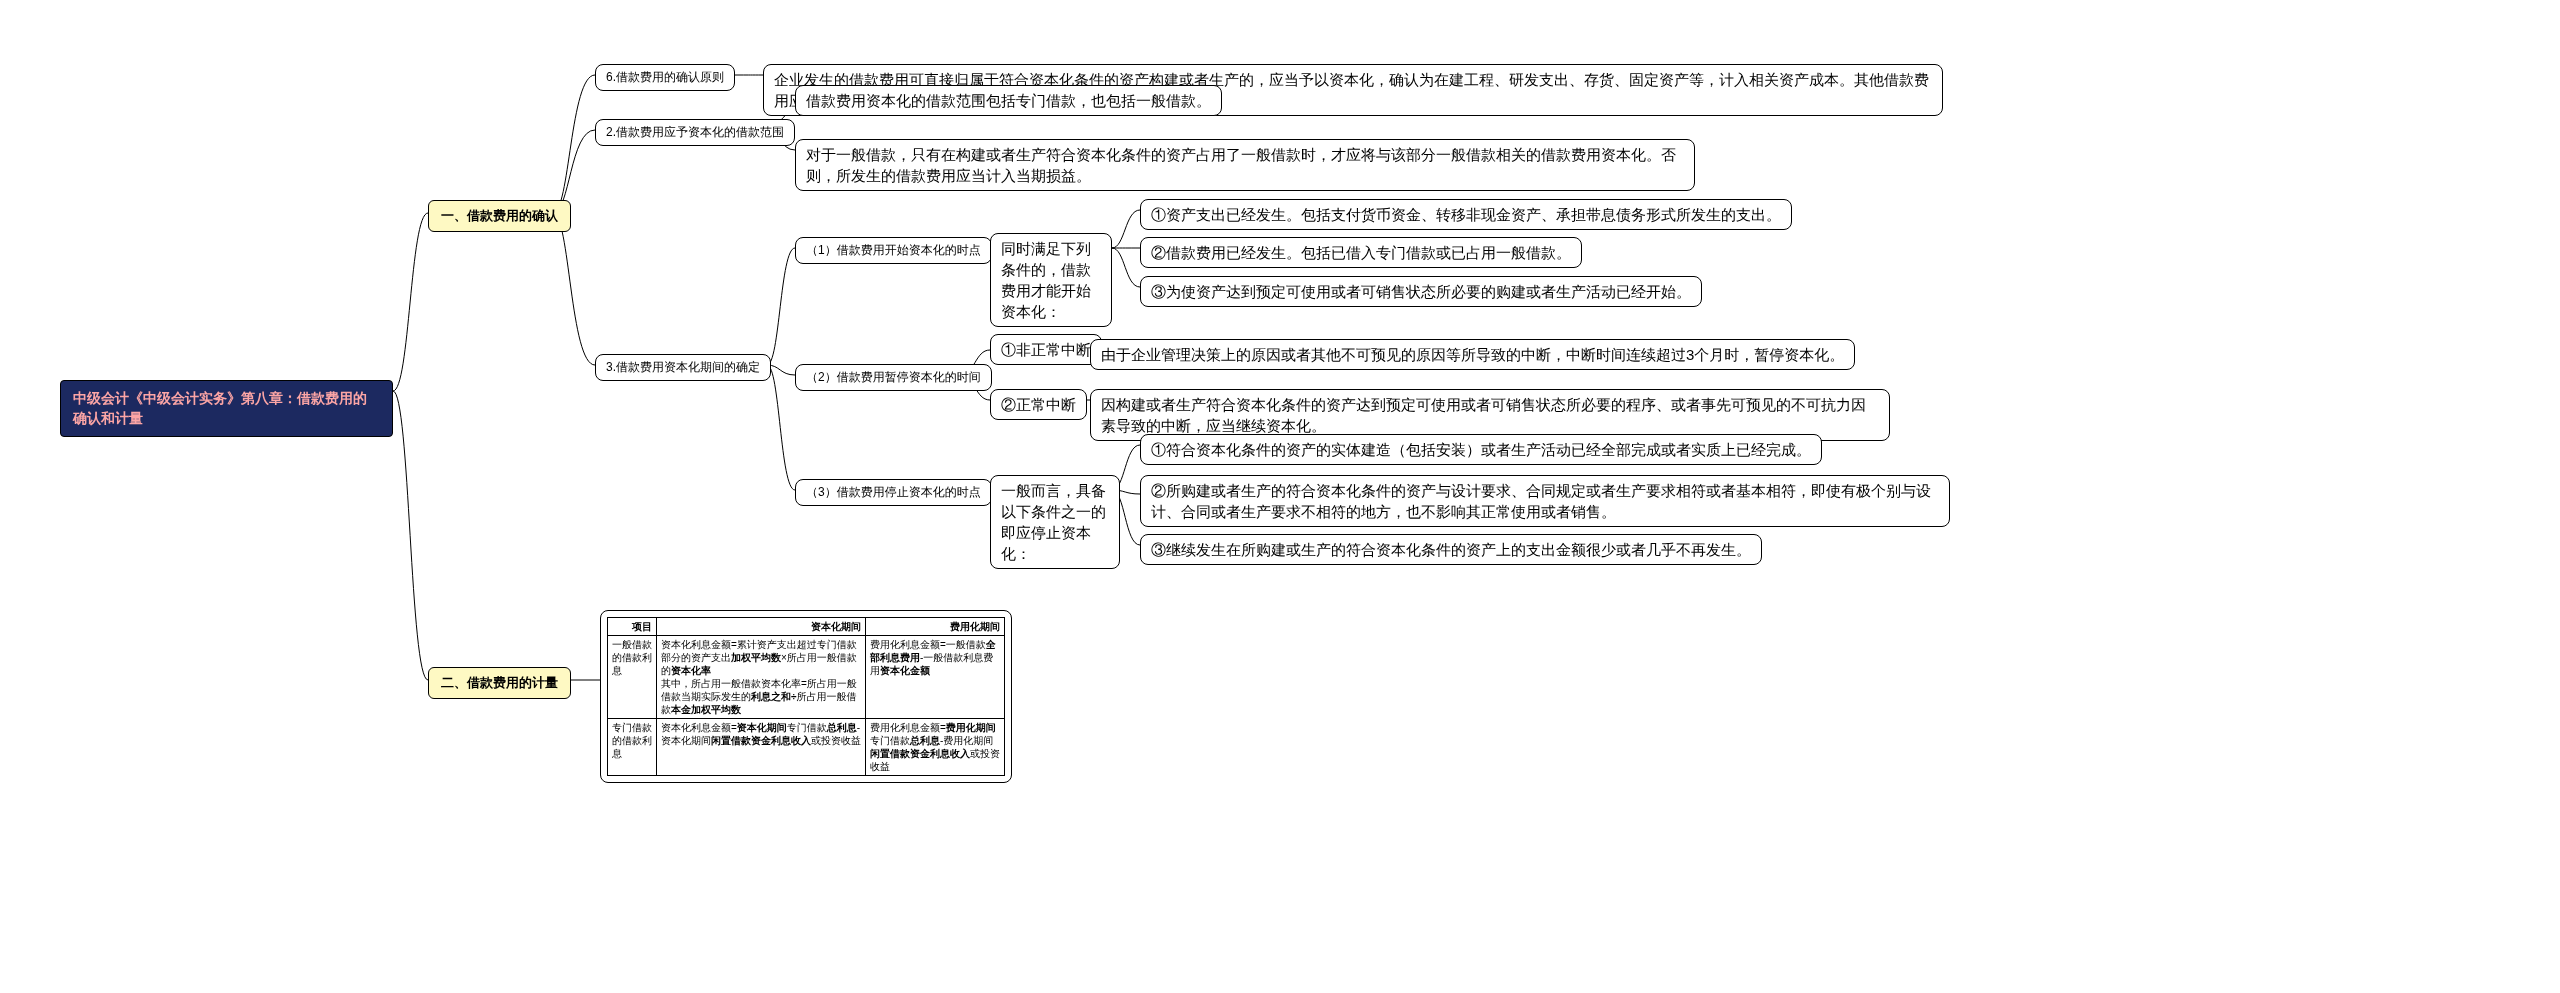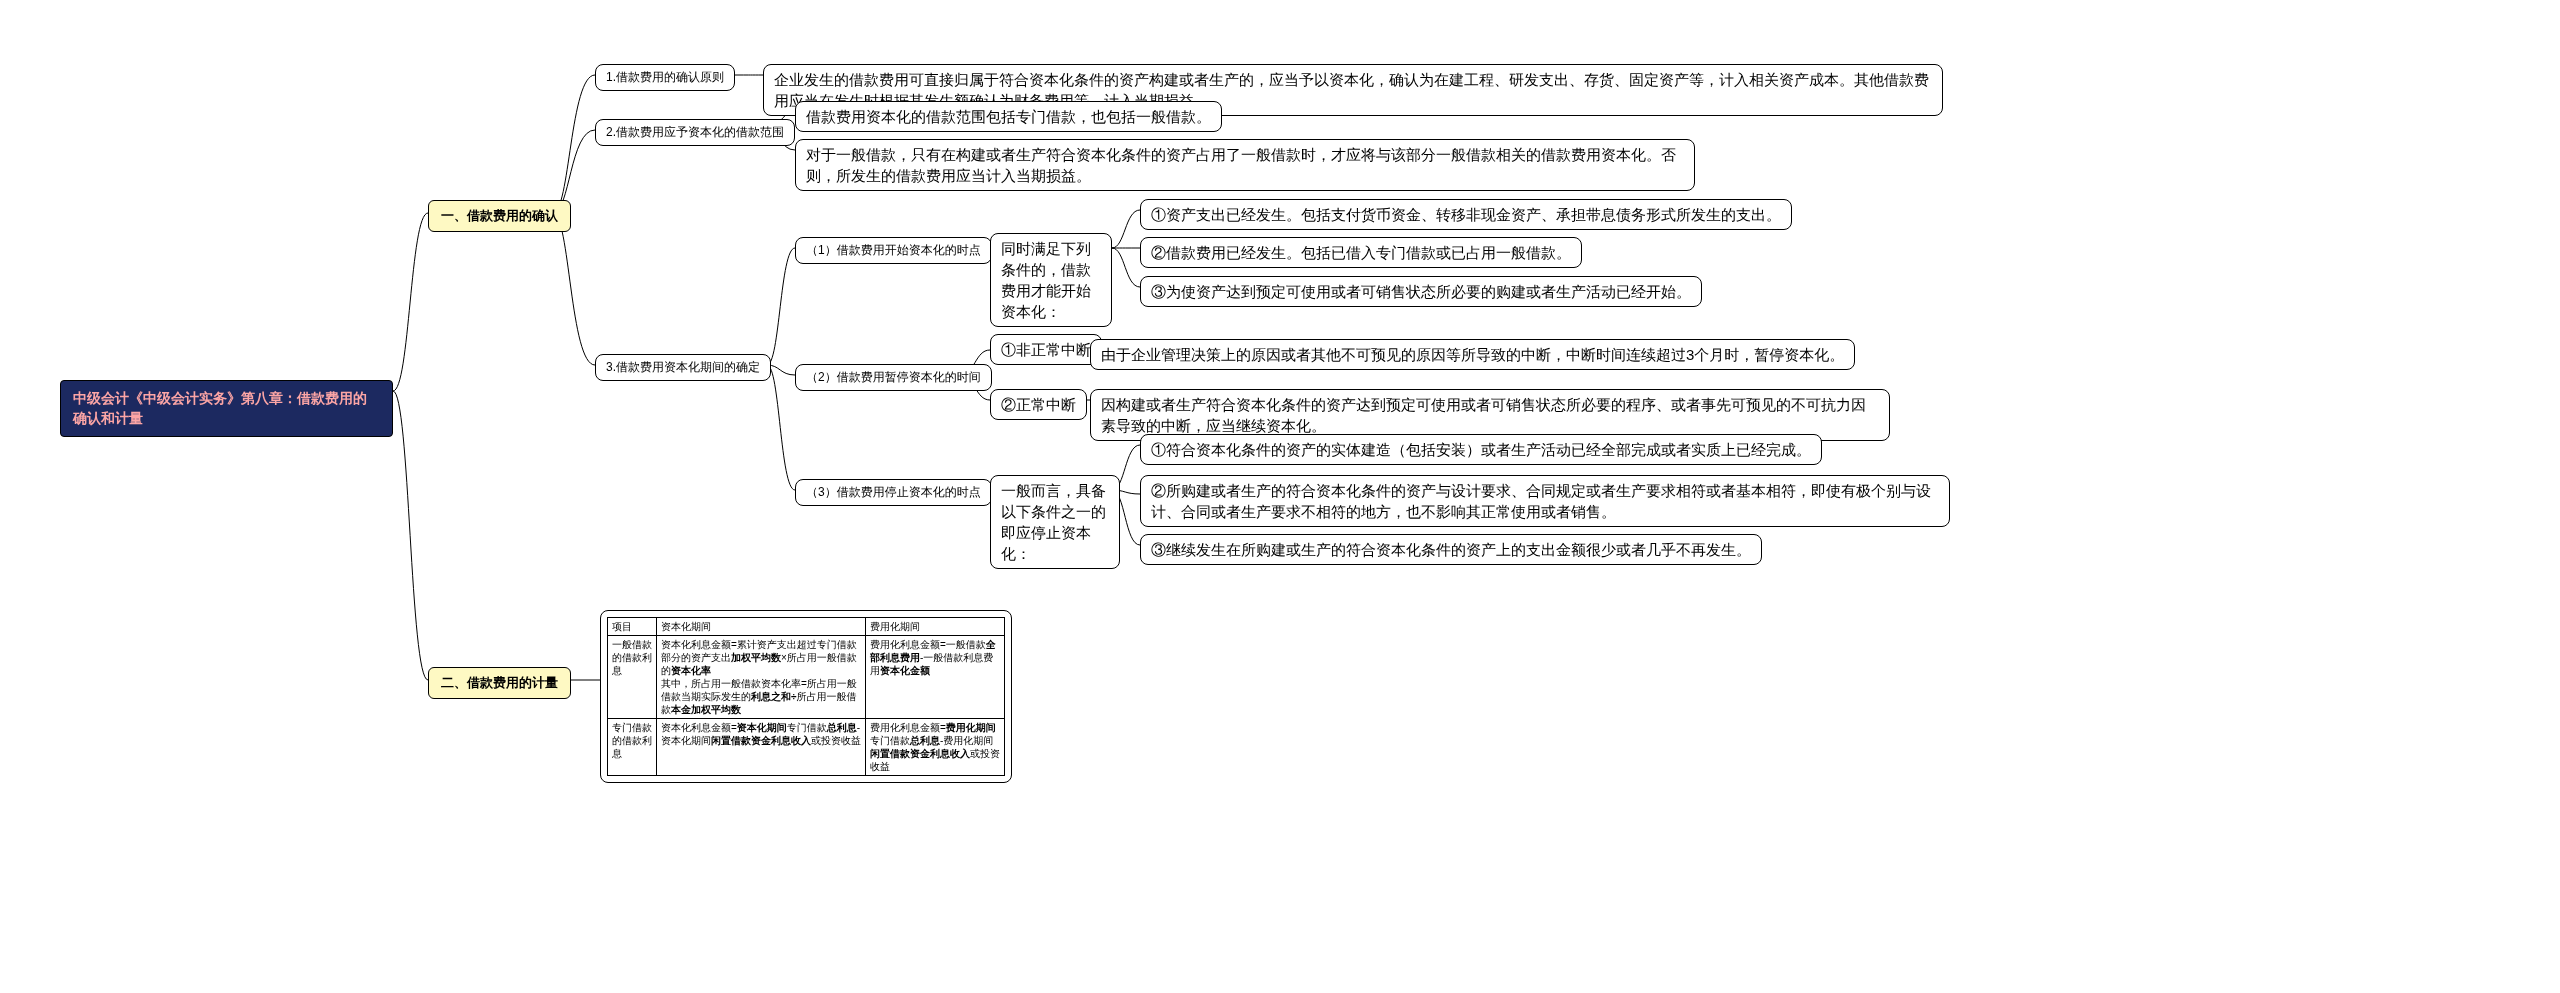--- a/index.html
+++ b/index.html
@@ -4,21 +4,21 @@
 <style>
 html,body{margin:0;padding:0;background:#fff;font-family:"Microsoft YaHei",Arial,sans-serif;width:2560px;height:993px;overflow:hidden}
 svg{position:absolute;top:0;left:0;pointer-events:none}
 .node{position:absolute;border:1px solid #000;border-radius:8px;padding:4px 10px;font-size:12px;line-height:1.4;background:#fff;box-sizing:border-box;display:flex;align-items:center}
 .root{background:#1c2960;color:#fca5a5;font-size:14px;font-weight:700;border-radius:4px;padding:8px 12px}
 .sec{background:#fef9c3;font-size:13px;font-weight:600;border-radius:6px;padding:6px 12px}
 .lbl{font-size:12px}
 .small{font-size:15px}
 table.calc{border-collapse:collapse;font-size:10px;line-height:1.3}
 table.calc td,table.calc th{border:1px solid #000;padding:2px 4px;vertical-align:top;text-align:left}
-table.calc th{font-weight:400;text-align:left}
+table.calc th{font-weight:700;text-align:right}
 </style>
 </head>
 <body>
 
 <svg width="2560" height="993">
 <g fill="none" stroke="#000" stroke-width="1">
 <path d="M393 391 C410 391 410 213 428 213"></path>
 <path d="M393 391 C410 391 410 680 428 680"></path>
 <path d="M553 213 C570 213 570 75 595 75"></path>
 <path d="M553 213 C570 213 570 130 595 130"></path>
@@ -43,25 +43,25 @@
 <path d="M1112 490 C1125 490 1125 545 1140 545"></path>
 <path d="M553 680 L600 680"></path>
 </g>
 </svg>
 
 <div class="node root" style="left:60px;top:380px;width:333px">中级会计《中级会计实务》第八章：借款费用的确认和计量</div>
 
 <div class="node sec" style="left:428px;top:200px">一、借款费用的确认</div>
 <div class="node sec" style="left:428px;top:667px">二、借款费用的计量</div>
 
-<div class="node lbl" style="left:595px;top:64px">1.借款费用的确认原则</div>
+<div class="node lbl" style="left:595px;top:64px">6.借款费用的确认原则</div>
 <div class="node small" style="left:763px;top:64px;max-width:1180px">企业发生的借款费用可直接归属于符合资本化条件的资产构建或者生产的，应当予以资本化，确认为在建工程、研发支出、存货、固定资产等，计入相关资产成本。其他借款费用应当在发生时根据其发生额确认为财务费用等，计入当期损益。</div>
 
 <div class="node lbl" style="left:595px;top:119px">2.借款费用应予资本化的借款范围</div>
-<div class="node small" style="left:795px;top:101px">借款费用资本化的借款范围包括专门借款，也包括一般借款。</div>
+<div class="node small" style="left:795px;top:85px">借款费用资本化的借款范围包括专门借款，也包括一般借款。</div>
 <div class="node small" style="left:795px;top:139px;max-width:900px">对于一般借款，只有在构建或者生产符合资本化条件的资产占用了一般借款时，才应将与该部分一般借款相关的借款费用资本化。否则，所发生的借款费用应当计入当期损益。</div>
 
 <div class="node lbl" style="left:595px;top:354px">3.借款费用资本化期间的确定</div>
 
 <div class="node lbl" style="left:795px;top:237px">（1）借款费用开始资本化的时点</div>
 <div class="node small" style="left:990px;top:233px;width:122px">同时满足下列条件的，借款费用才能开始资本化：</div>
 <div class="node small" style="left:1140px;top:199px">①资产支出已经发生。包括支付货币资金、转移非现金资产、承担带息债务形式所发生的支出。</div>
 <div class="node small" style="left:1140px;top:237px">②借款费用已经发生。包括已借入专门借款或已占用一般借款。</div>
 <div class="node small" style="left:1140px;top:276px">③为使资产达到预定可使用或者可销售状态所必要的购建或者生产活动已经开始。</div>
 

